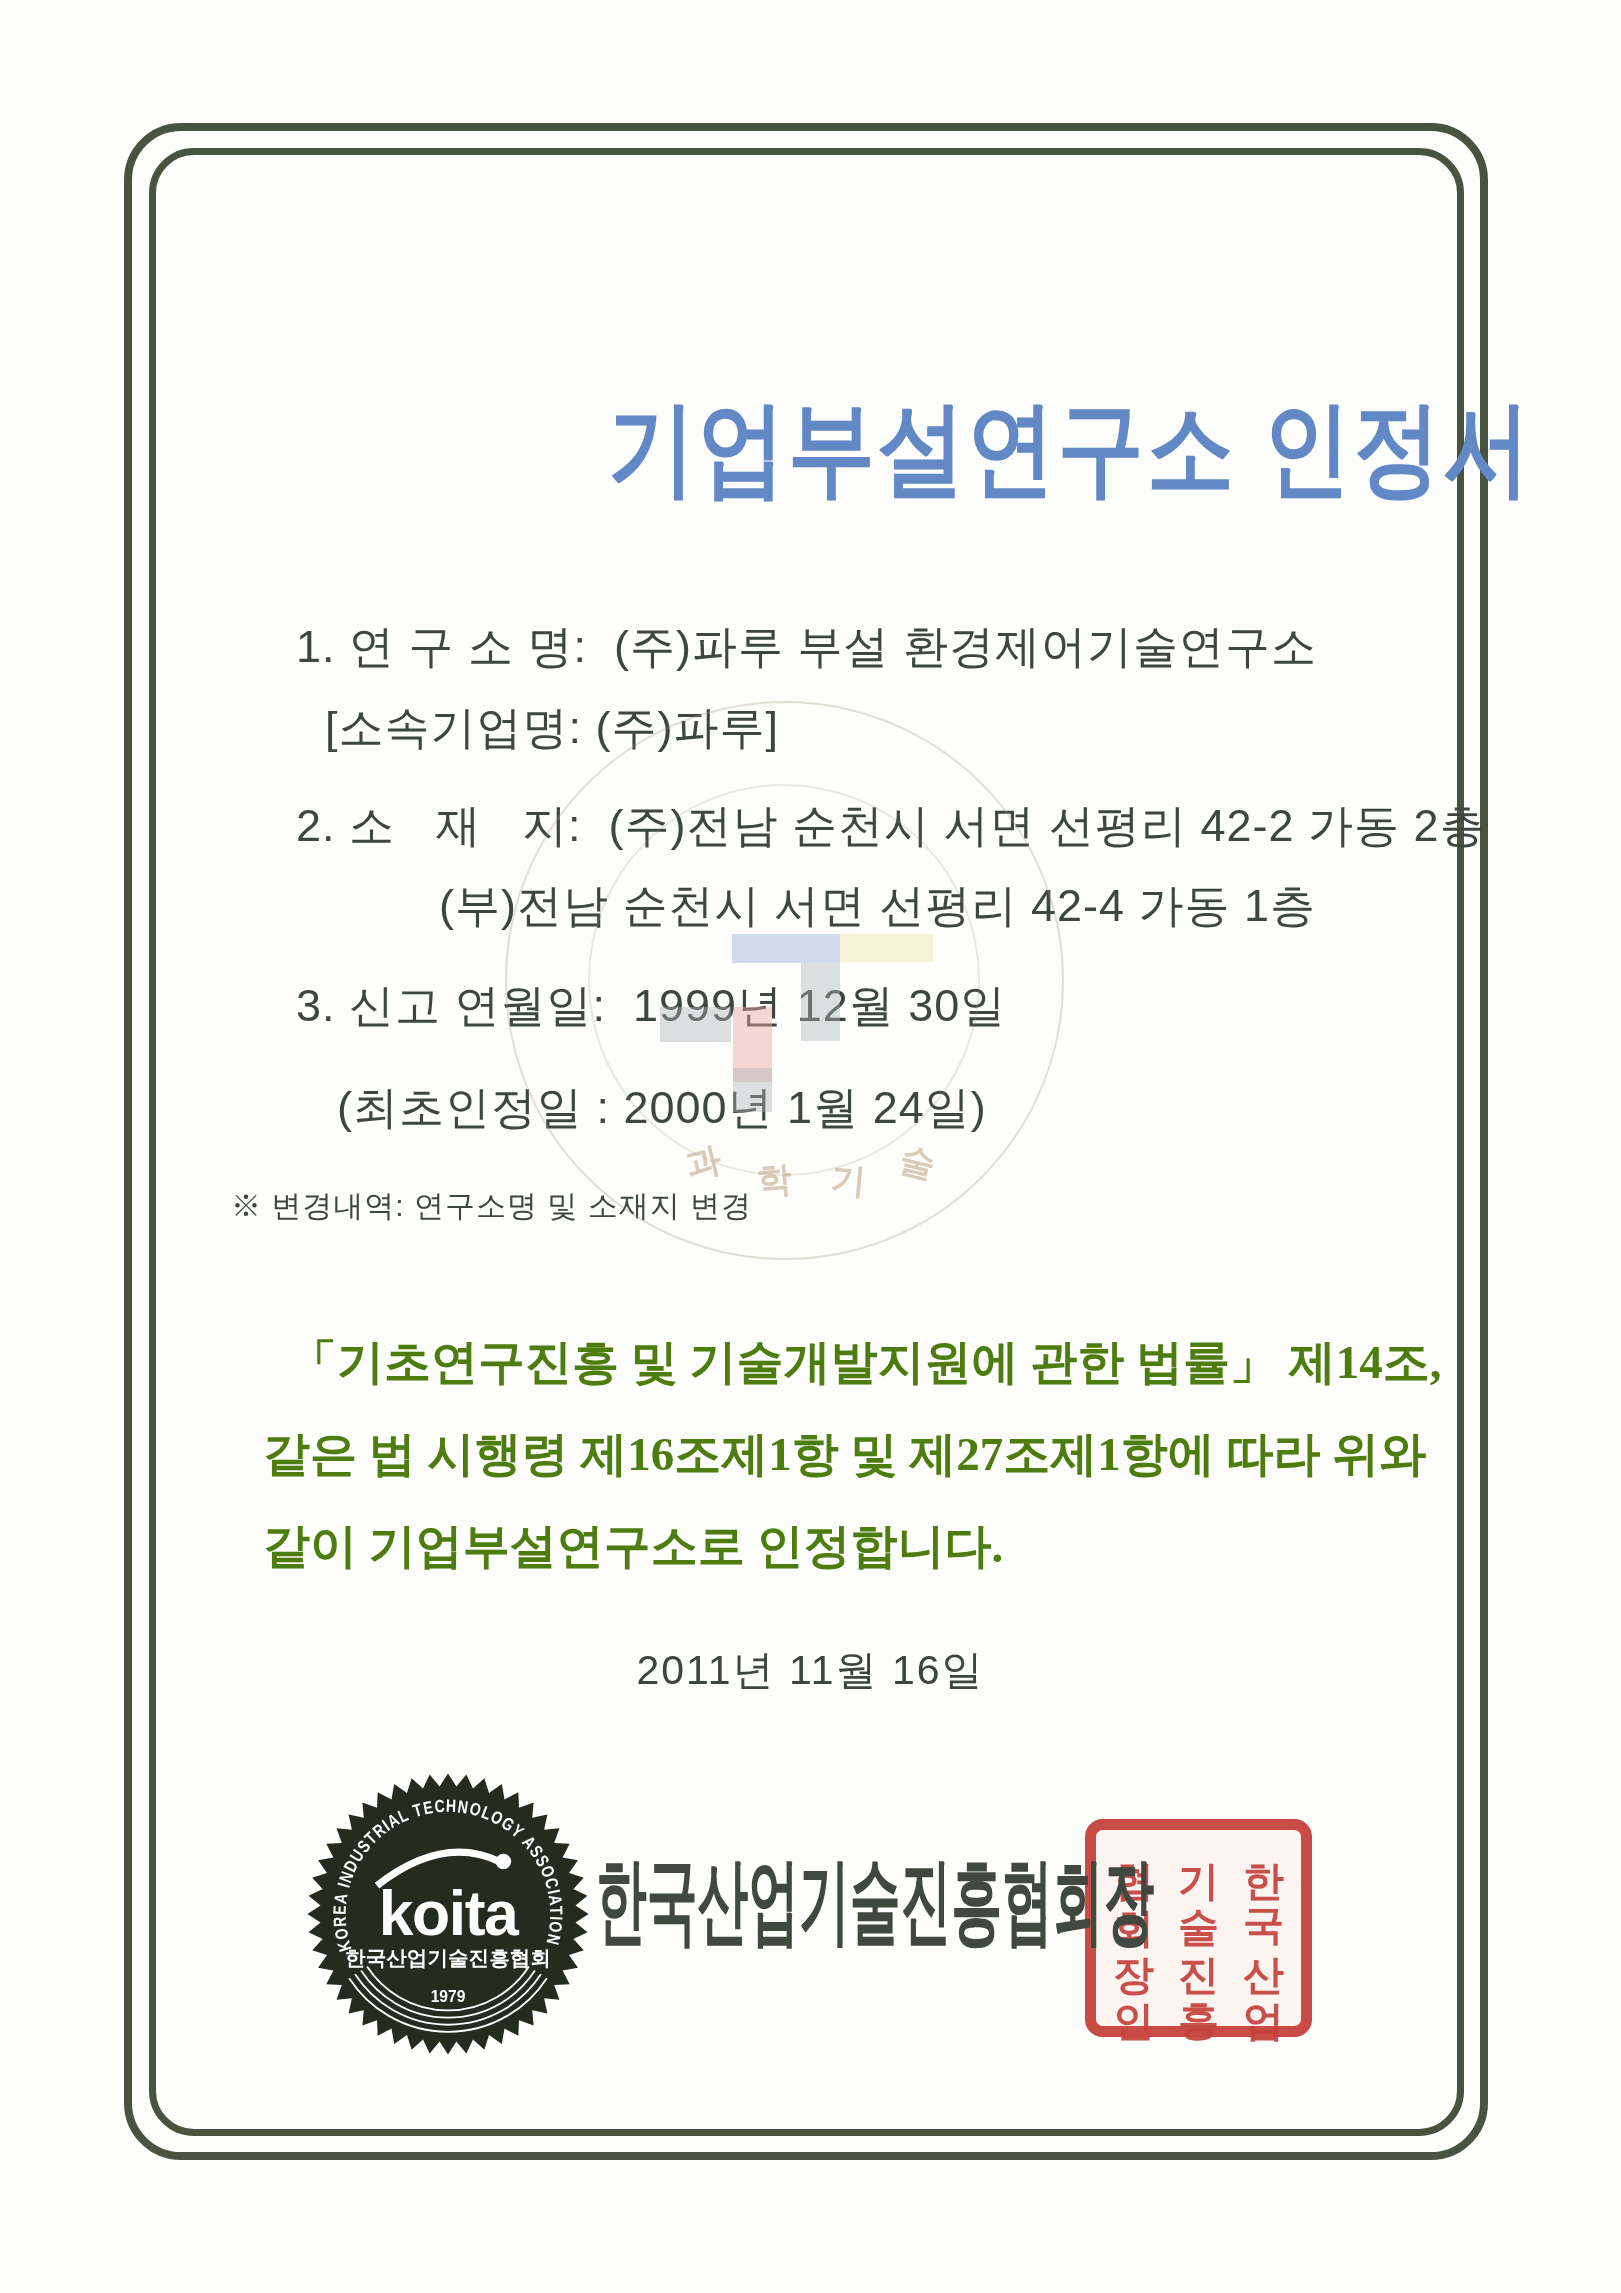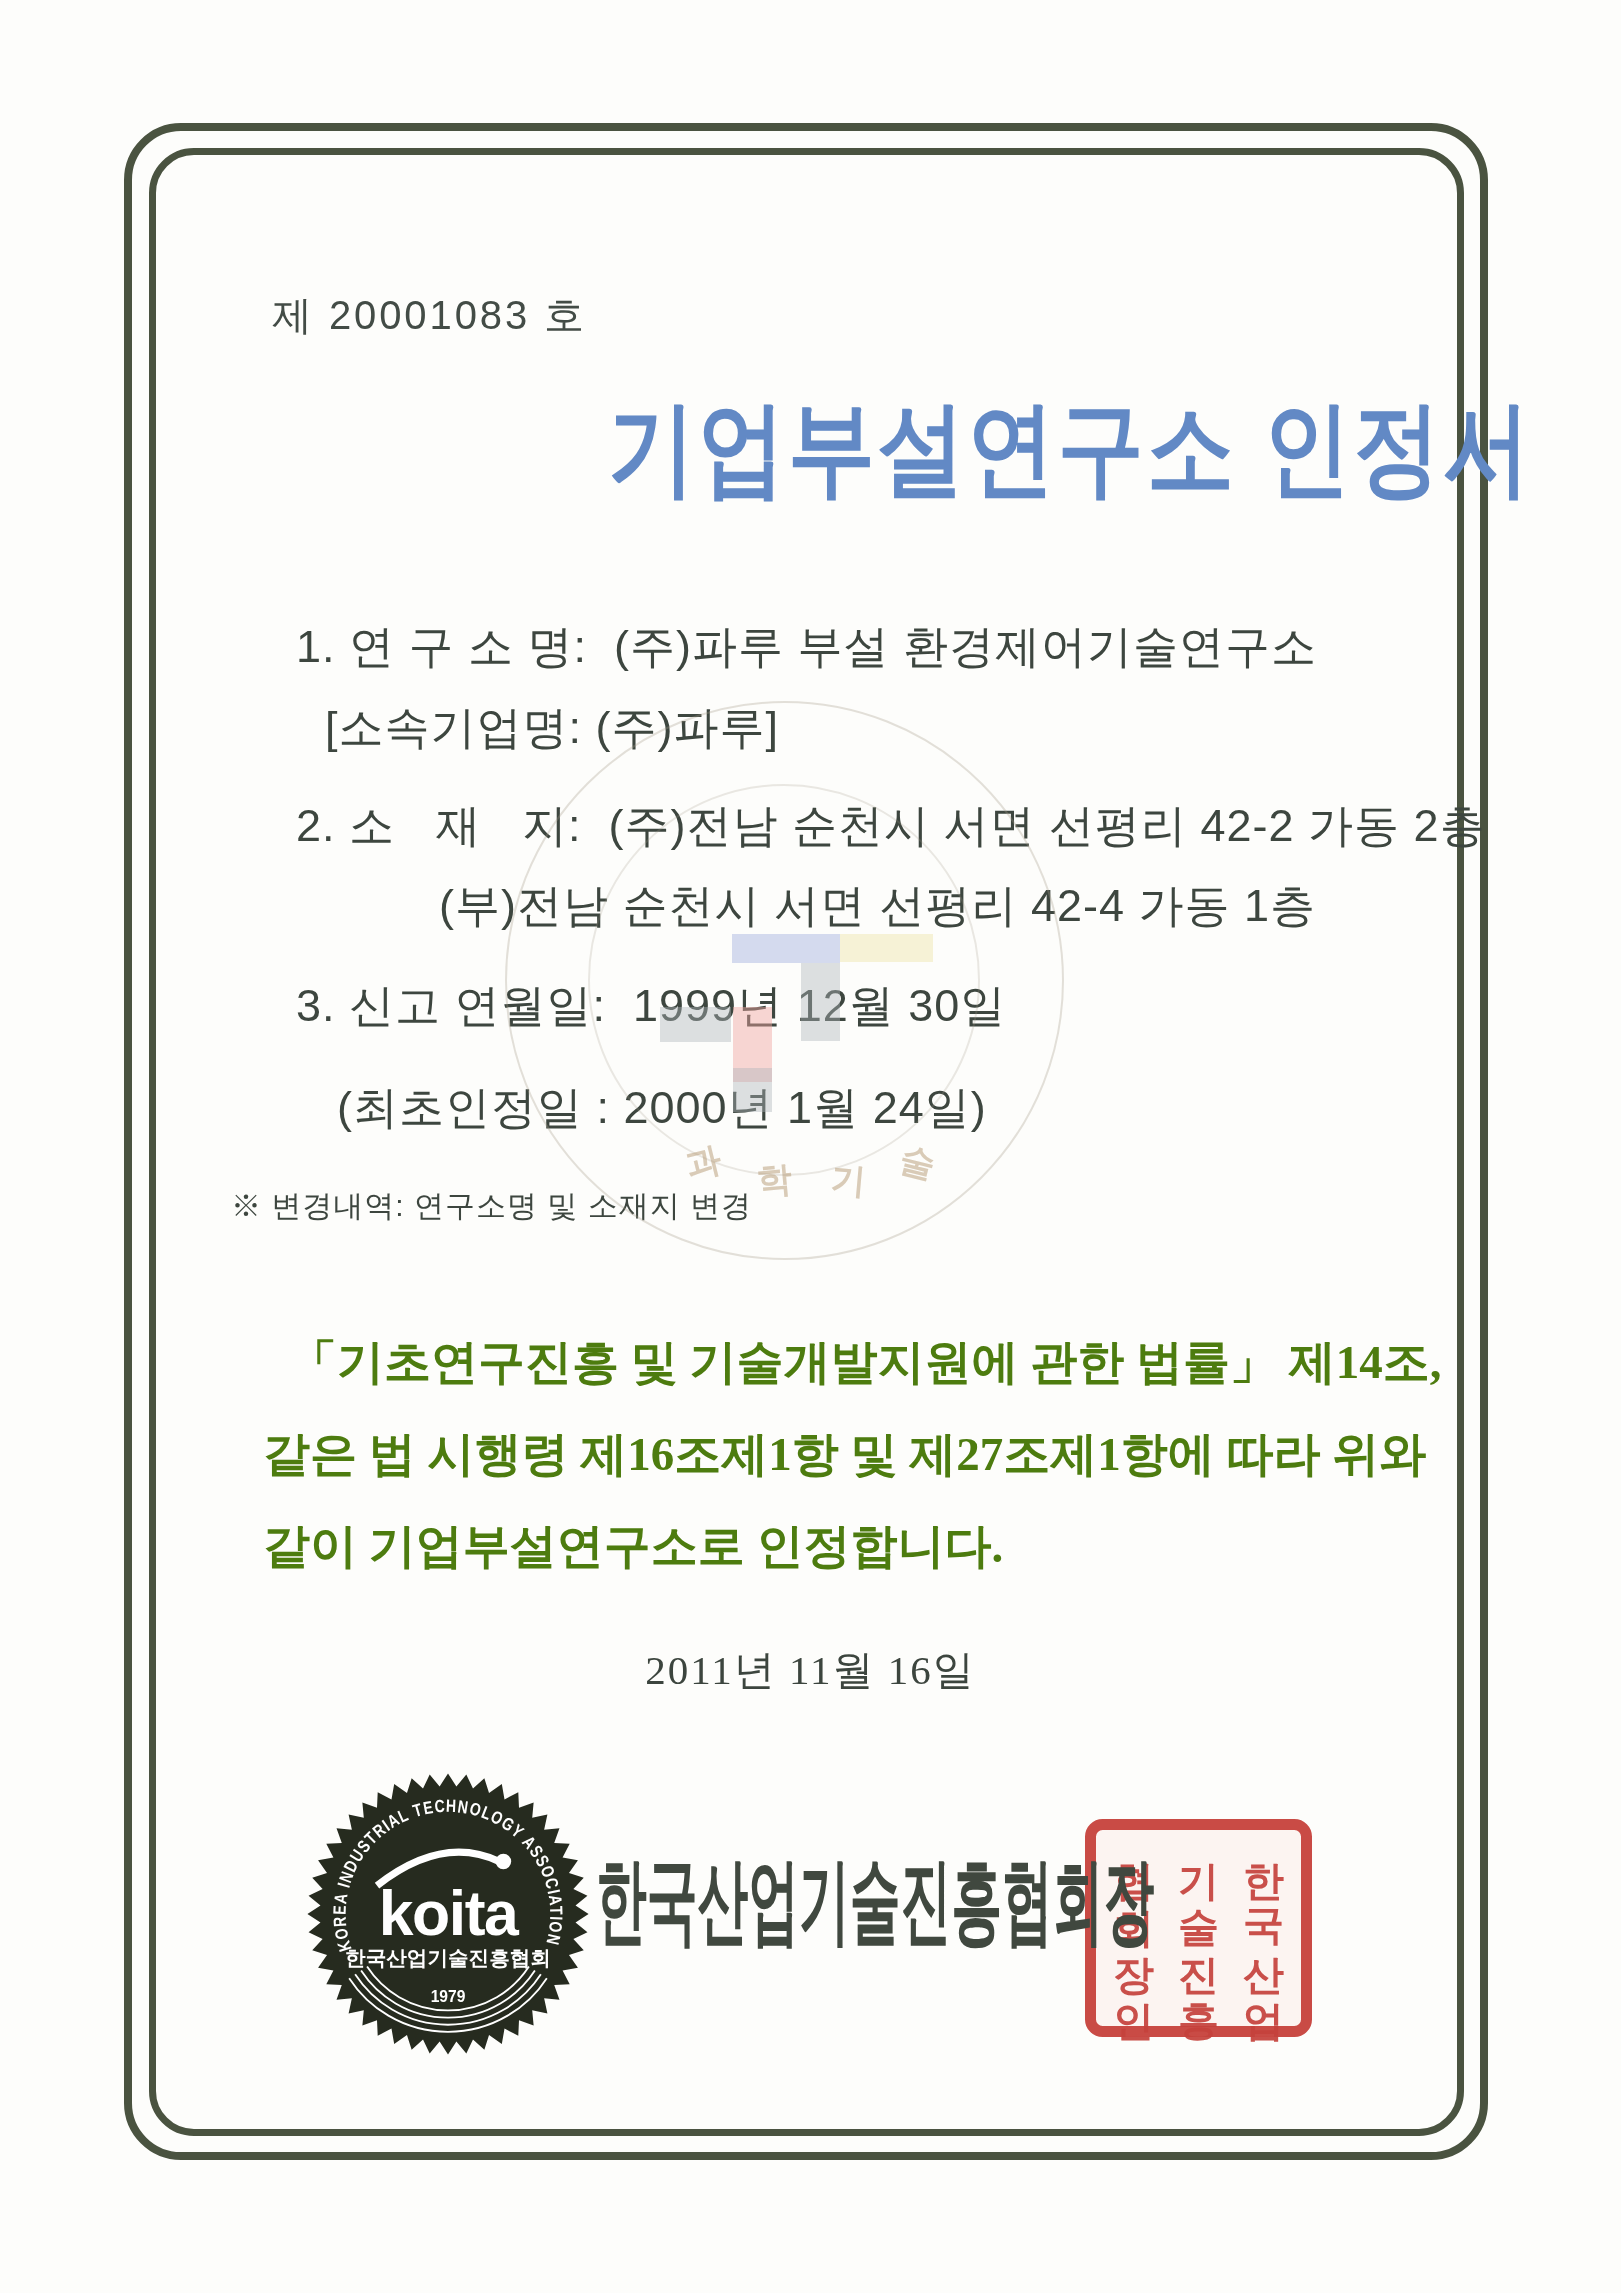--- a/index.html
+++ b/index.html
@@ -22,21 +22,21 @@
   .i3{left:296px;top:976px;}
   .i3sub{left:337px;top:1055px;margin-top:23px;}
   .note{left:231px;top:1186px;font-size:30px;letter-spacing:1px;}
 
   .para{position:absolute;left:263px;width:1137px;font-family:"Liberation Serif",serif;
         font-weight:600;font-size:47px;color:#4d7c0f;white-space:pre;}
   .p1{top:1331px;left:290px;}
   .p2{top:1423px;}
   .p3{top:1515px;}
   .date-line{left:0;top:1643px;width:1621px;text-align:center;font-size:41px;
-             letter-spacing:2px;color:#3c453e;font-family:Liberation Serif, serif;}
+             letter-spacing:2px;color:#3c453e;}
 
   .issuer{left:596px;top:1854px;font-size:94px;font-weight:bold;color:#40483f;
           transform:scaleX(0.54);transform-origin:left center;z-index:6;line-height:94px;}
 
   .koita-seal{position:absolute;left:306px;top:1772px;width:284px;height:284px;z-index:4;}
 
   .red-seal{position:absolute;left:1085px;top:1819px;width:227px;height:218px;z-index:3;
             box-sizing:border-box;border:11.8px solid #c94b45;border-radius:17.6px;
             background:rgba(235,130,120,0.07);display:flex;align-items:center;justify-content:center;}
   .red-seal-text{writing-mode:vertical-rl;font-family:"Liberation Serif",serif;font-weight:bold;
@@ -64,21 +64,20 @@
   <div class="wm-block" style="left:840px;top:934px;width:93px;height:28px;background:rgba(235,225,160,0.40);"></div>
   <div class="wm-block" style="left:801px;top:963px;width:39px;height:78px;background:rgba(175,180,185,0.42);"></div>
   <div class="wm-block" style="left:660px;top:1007px;width:71px;height:35px;background:rgba(175,180,185,0.42);"></div>
   <div class="wm-block" style="left:733px;top:1007px;width:39px;height:75px;background:rgba(240,165,160,0.45);"></div>
   <div class="wm-block" style="left:733px;top:1068px;width:39px;height:44px;background:rgba(175,180,185,0.42);"></div>
   <span class="wm-char" style="left:686px;top:1139px;transform:rotate(-14deg);">과</span>
   <span class="wm-char" style="left:757px;top:1157px;transform:rotate(-5deg);">학</span>
   <span class="wm-char" style="left:831px;top:1157px;transform:rotate(5deg);">기</span>
   <span class="wm-char" style="left:900px;top:1139px;transform:rotate(14deg);">술</span>
 
-  <div class="txt doc-number">제 20001083 호</div>
 
   <div class="txt title-wrap">
     <span class="title-inner">기업부설연구소 인정서</span>
   </div>
 
   <div class="txt item i1">1. 연 구 소 명:  (주)파루 부설 환경제어기술연구소</div>
   <div class="txt item i1sub">[소속기업명: (주)파루]</div>
   <div class="txt item i2">2. 소   재   지:  (주)전남 순천시 서면 선평리 42-2 가동 2층</div>
   <div class="txt item i2b">(부)전남 순천시 서면 선평리 42-4 가동 1층</div>
   <div class="txt item i3">3. 신고 연월일:  1999년 12월 30일</div>

